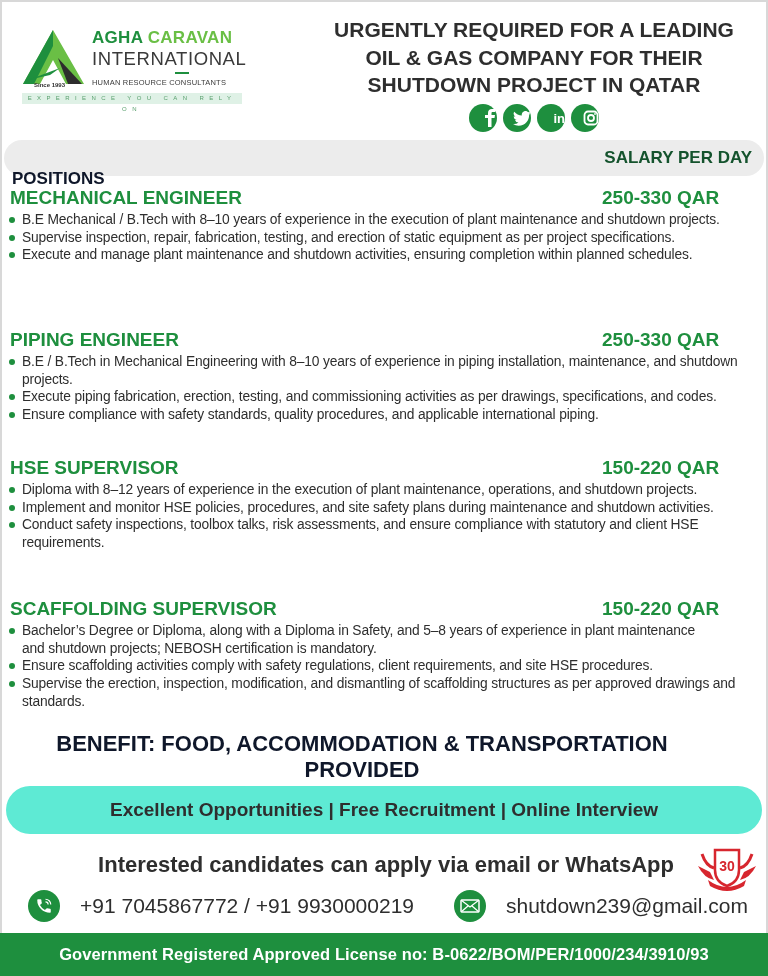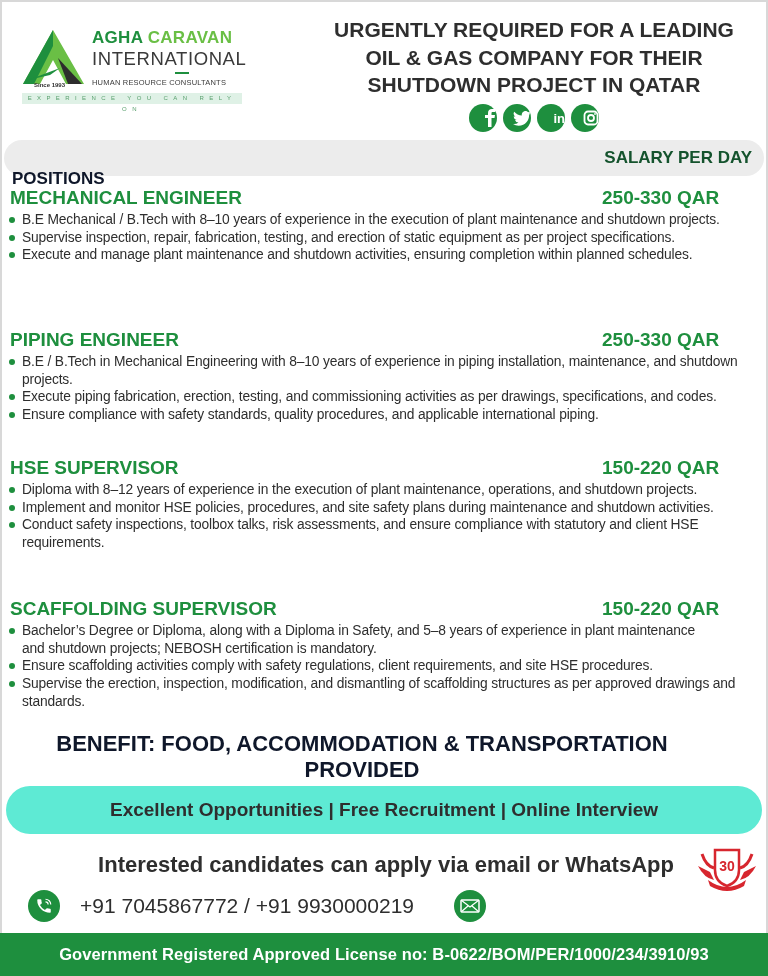--- a/index.html
+++ b/index.html
@@ -174,15 +174,16 @@
       </svg>
   </div>
   <span>+91 7045867772 / +91 9930000219</span>
   <div class="c-gap"></div>
   <div class="c-icon">
     <svg width="20" height="14" viewBox="0 0 20 14">
         <rect x="1" y="1" width="18" height="12" rx="1" fill="none" stroke="#fff" stroke-width="1.5"></rect>
         <path d="M1 1l9 7 9-7M1 13l7-6M19 13l-7-6" stroke="#fff" stroke-width="1.3" fill="none"></path>
       </svg>
   </div>
+  <span>shutdown239@gmail.com</span>
 </div>
 
 <div class="footer">Government Registered Approved License no: B-0622/BOM/PER/1000/234/3910/93</div>
 
 </body></html>

